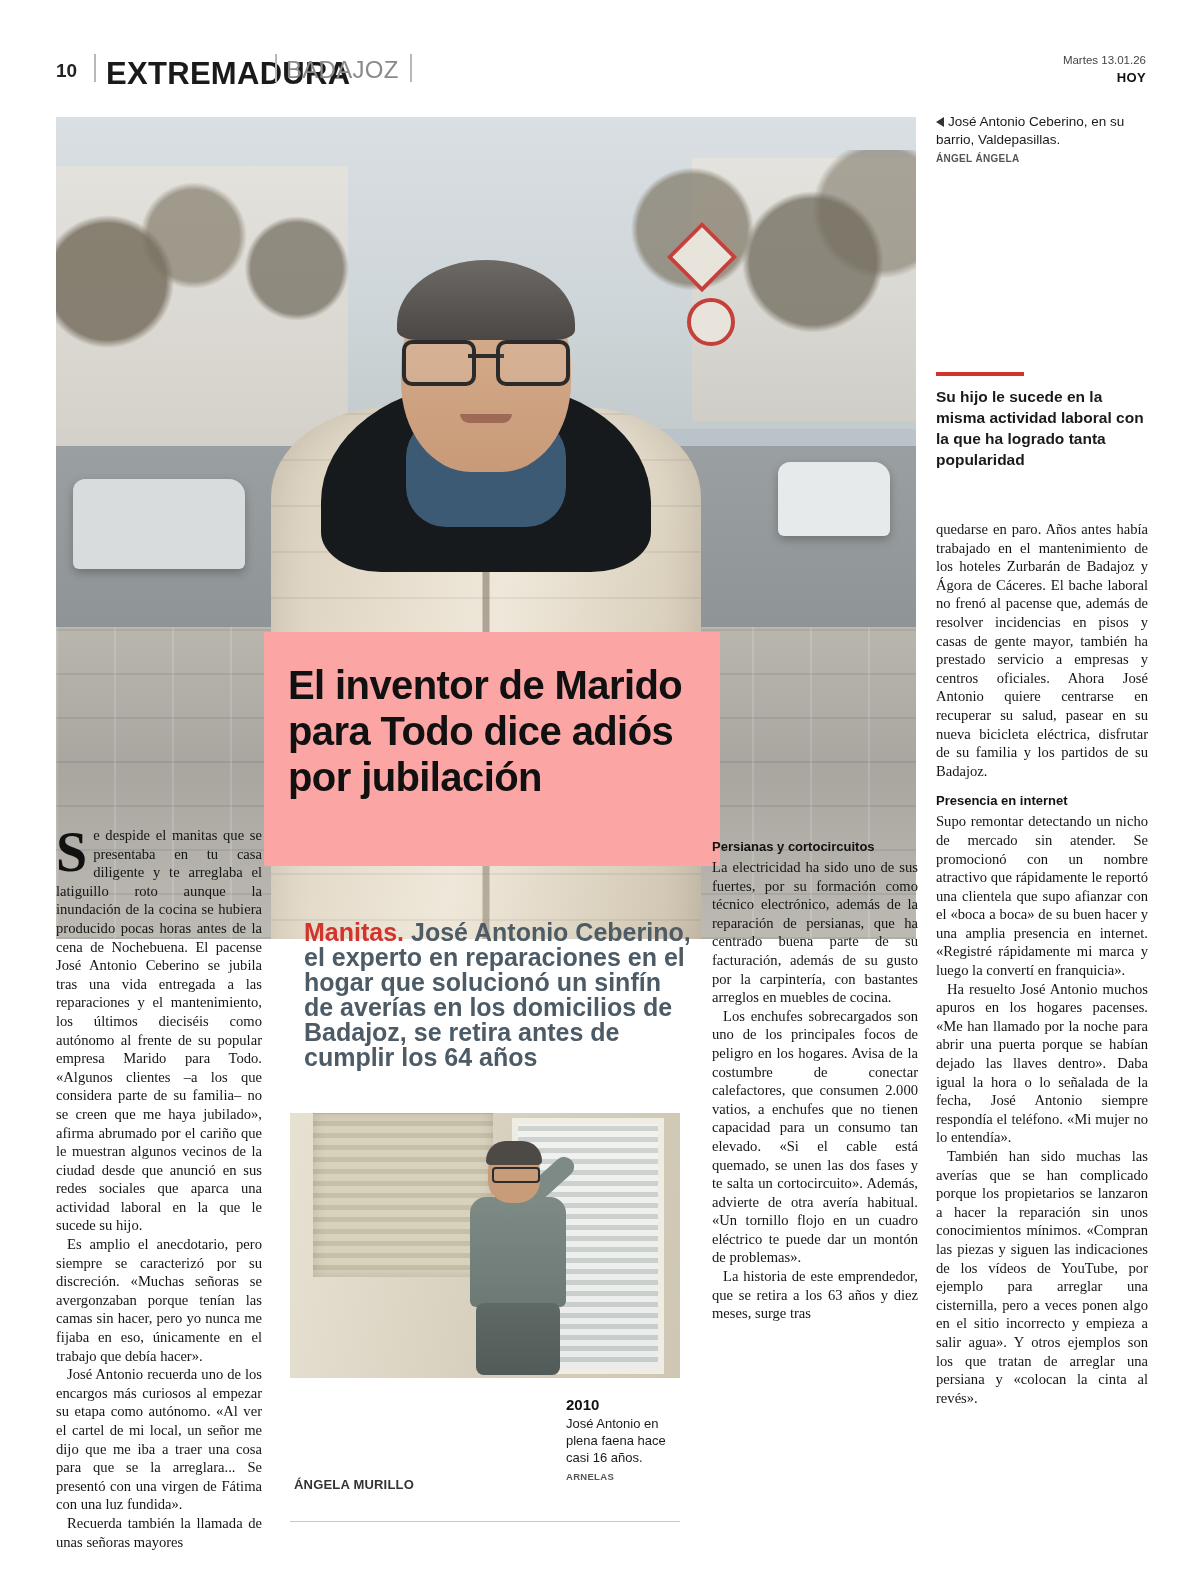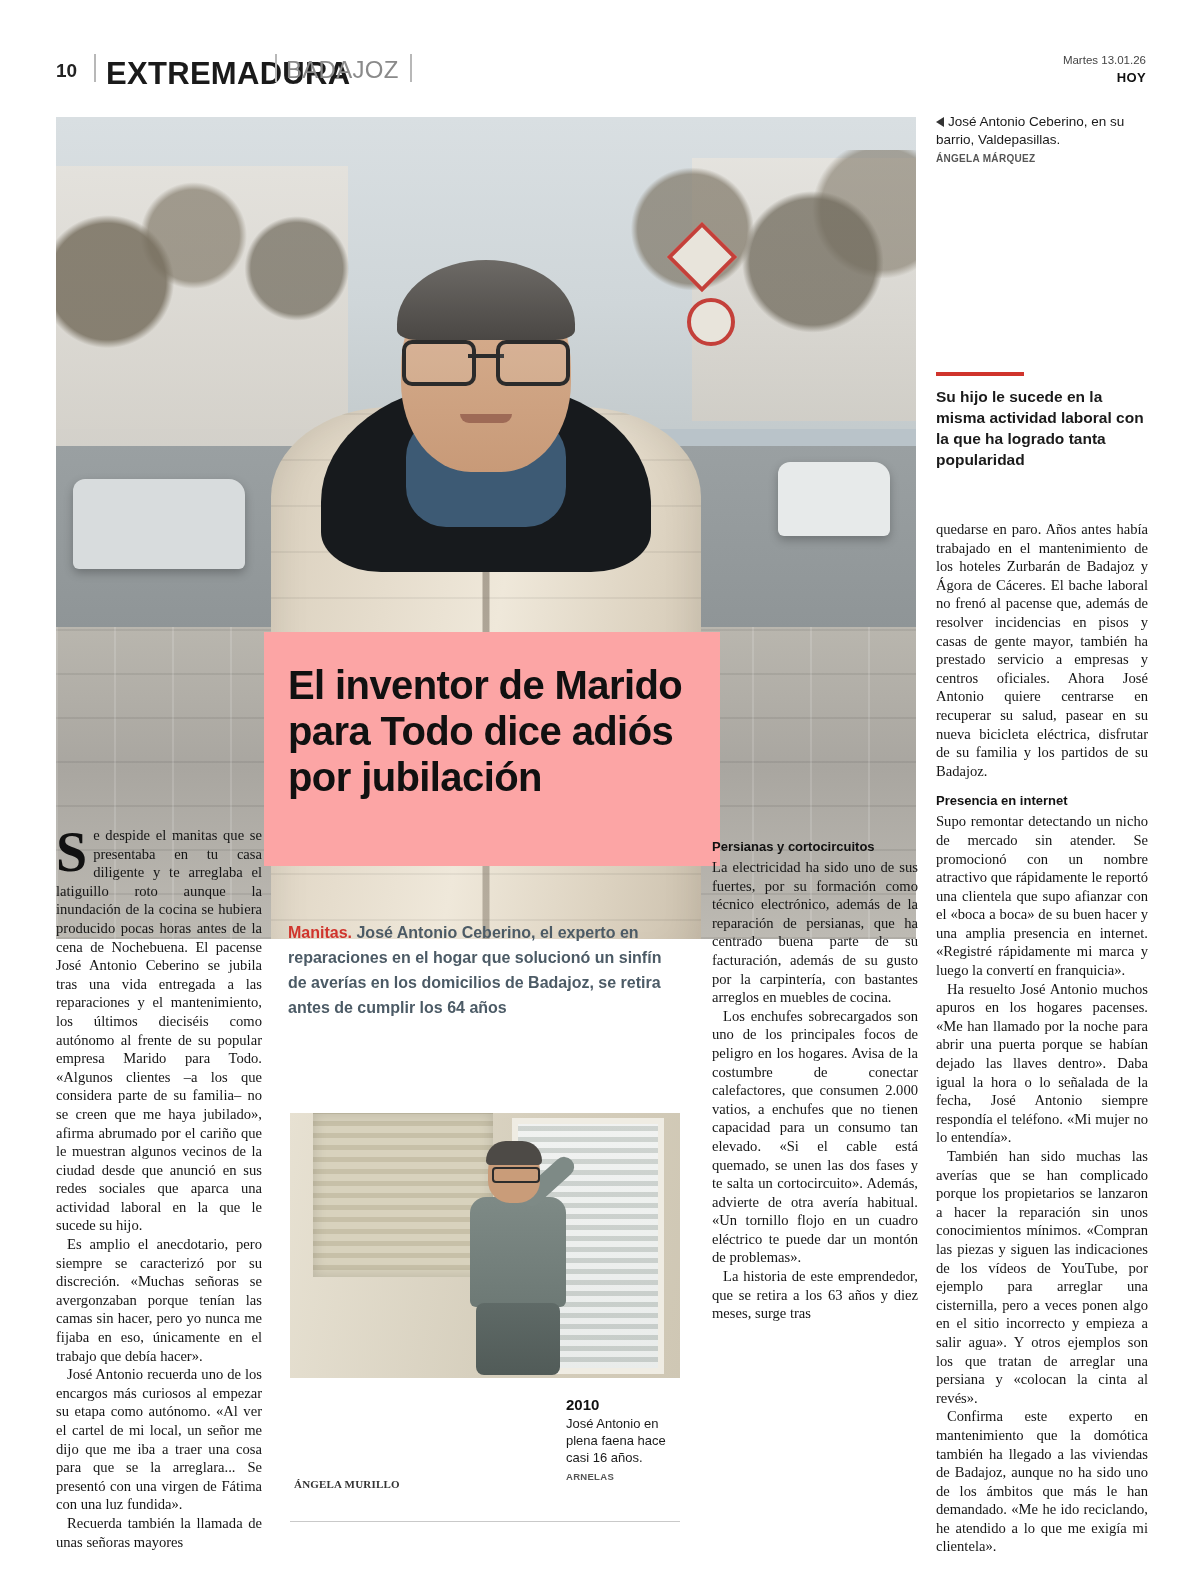--- a/index.html
+++ b/index.html
@@ -338,26 +338,26 @@
     font-family: "Liberation Sans", sans-serif;
     font-weight: bold;
     font-size: 15.5px;
     line-height: 21px;
     color: #1a1a1a;
   }
 
   
   .deck {
     position: absolute;
-    left: 288px;
+    left: 304px;
     top: 920px;
     width: 392px;
     font-family: "Liberation Sans", sans-serif;
     font-weight: bold;
-    font-size: 16px;
+    font-size: 25px;
     line-height: 25px;
     color: #4c5b66;
   }
   .deck .kicker { color: #d0342c; }
 
   
   .col {
     position: absolute;
     font-family: "Liberation Serif", serif;
     font-size: 14.6px;
@@ -474,23 +474,23 @@
     letter-spacing: .3px;
     color: #555;
   }
 
   
   .byline {
     position: absolute;
     left: 294px;
     top: 1477px;
     width: 160px;
-    font-family: Liberation Serif, serif;
-    font-weight: bold;
-    font-size: 11px;
+    font-family: Liberation Sans, sans-serif;
+    font-weight: bold;
+    font-size: 13px;
     line-height: 15px;
     color: #333;
     letter-spacing: .2px;
   }
   .byline-rule {
     position: absolute;
     left: 290px;
     top: 1521px;
     width: 390px;
     height: 1px;
@@ -541,21 +541,21 @@
   </div>
 
   <div class="headline-box">
     <div class="headline">El inventor de Marido para Todo dice adiós por jubilación</div>
   </div>
 
   <div class="caption-top">
     <div class="ctxt">
       <span class="arrow-left"></span><span>José Antonio Ceberino, en su barrio, Valdepasillas.</span>
     </div>
-    <div class="credit">ÁNGELA MÁRQUEZ</div>
+    <div class="credit">ÁNGEL ÁNGELA</div>
   </div>
 
   <div class="pullquote">
     <div class="pq-rule"></div>
     <div class="pq-text">Su hijo le sucede en la misma actividad laboral con la que ha logrado tanta popularidad</div>
   </div>
 
   <div class="deck">
     <span class="kicker">Manitas.</span><span> José Antonio Ceberino, el experto en reparaciones en el hogar que solucionó un sinfín de averías en los domicilios de Badajoz, se retira antes de cumplir los 64 años</span>
   </div>
@@ -573,21 +573,20 @@
     <p>Los enchufes sobrecargados son uno de los principales focos de peligro en los hogares. Avisa de la costumbre de conectar calefactores, que consumen 2.000 vatios, a enchufes que no tienen capacidad para un consumo tan elevado. «Si el cable está quemado, se unen las dos fases y te salta un cortocircuito». Además, advierte de otra avería habitual. «Un tornillo flojo en un cuadro eléctrico te puede dar un montón de problemas».</p>
     <p>La historia de este emprendedor, que se retira a los 63 años y diez meses, surge tras</p>
   </div>
 
   <div class="col col3">
     <p class="first">quedarse en paro. Años antes había trabajado en el mantenimiento de los hoteles Zurbarán de Badajoz y Ágora de Cáceres. El bache laboral no frenó al pacense que, además de resolver incidencias en pisos y casas de gente mayor, también ha prestado servicio a empresas y centros oficiales. Ahora José Antonio quiere centrarse en recuperar su salud, pasear en su nueva bicicleta eléctrica, disfrutar de su familia y los partidos de su Badajoz.</p>
     <h3>Presencia en internet</h3>
     <p class="first">Supo remontar detectando un nicho de mercado sin atender. Se promocionó con un nombre atractivo que rápidamente le reportó una clientela que supo afianzar con el «boca a boca» de su buen hacer y una amplia presencia en internet. «Registré rápidamente mi marca y luego la convertí en franquicia».</p>
     <p>Ha resuelto José Antonio muchos apuros en los hogares pacenses. «Me han llamado por la noche para abrir una puerta porque se habían dejado las llaves dentro». Daba igual la hora o lo señalada de la fecha, José Antonio siempre respondía el teléfono. «Mi mujer no lo entendía».</p>
     <p>También han sido muchas las averías que se han complicado porque los propietarios se lanzaron a hacer la reparación sin unos conocimientos mínimos. «Compran las piezas y siguen las indicaciones de los vídeos de YouTube, por ejemplo para arreglar una cisternilla, pero a veces ponen algo en el sitio incorrecto y empieza a salir agua». Y otros ejemplos son los que tratan de arreglar una persiana y «colocan la cinta al revés».</p>
-    <p>Confirma este experto en mantenimiento que la domótica también ha llegado a las viviendas de Badajoz, aunque no ha sido uno de los ámbitos que más le han demandado. «Me he ido reciclando, he atendido a lo que me exigía mi clientela».</p>
   </div>
 
   <div class="photo-sec">
     <div class="ps-wall"></div>
     <div class="ps-blind"></div>
     <div class="ps-window"></div>
     <div class="ps-person">
       <div class="ps-body"></div>
       <div class="ps-arm"></div>
       <div class="ps-legs"></div>

